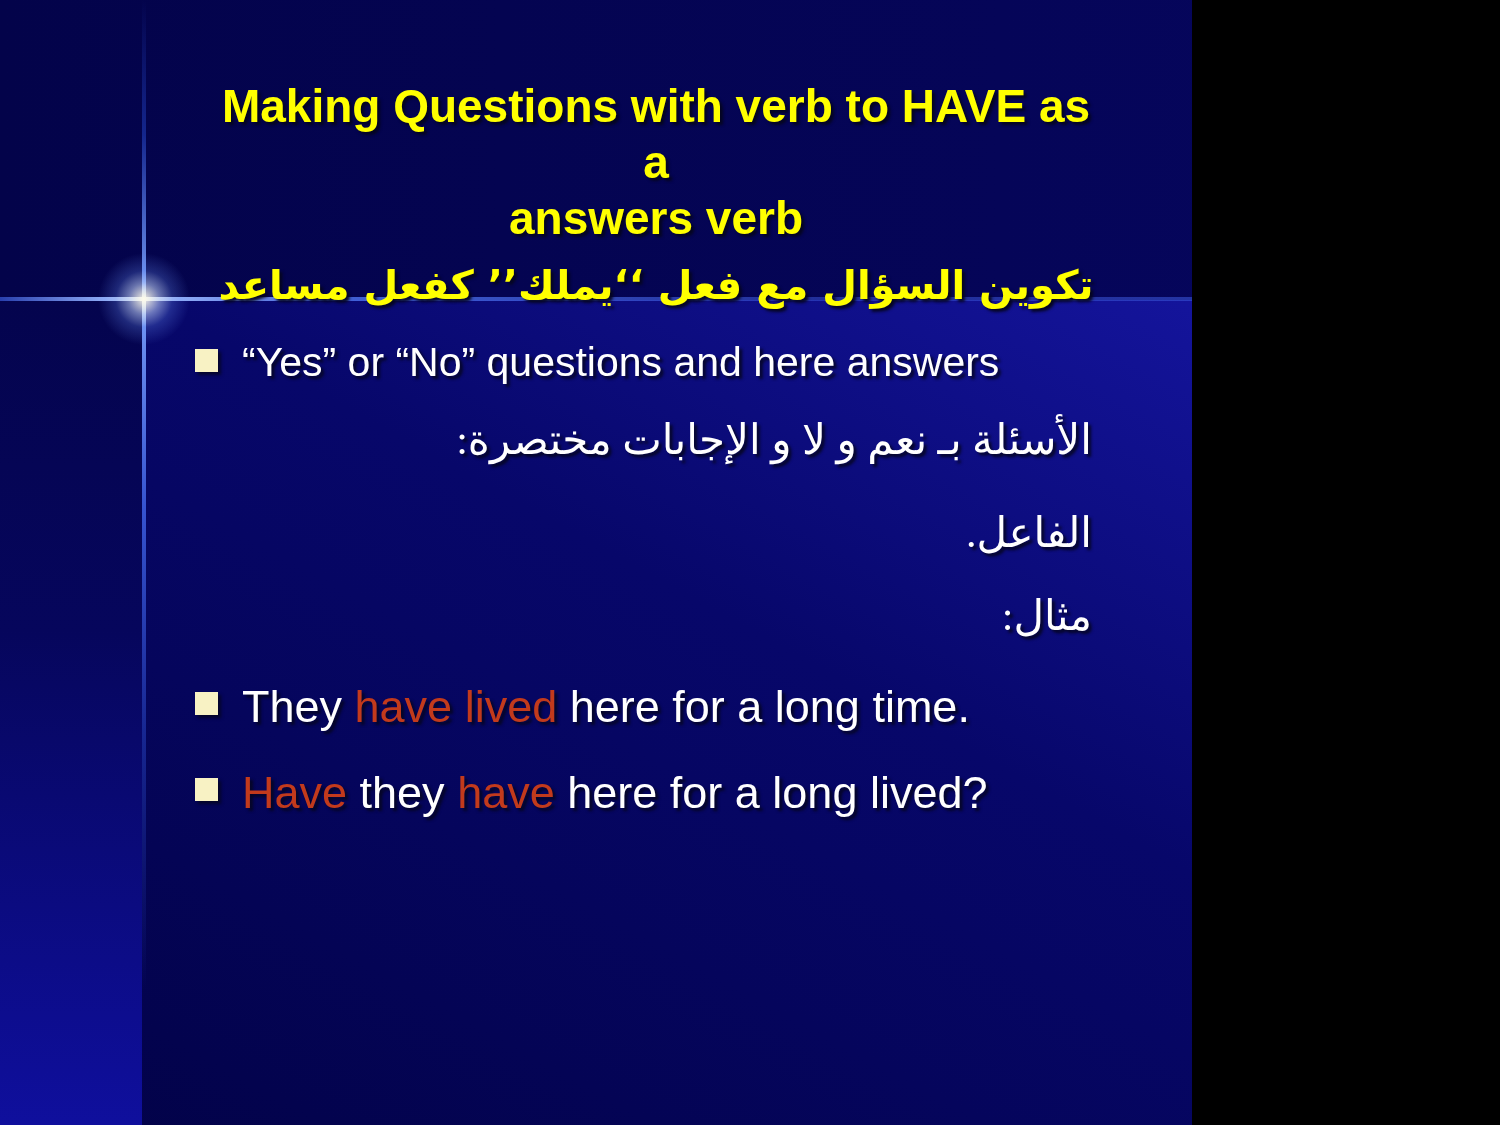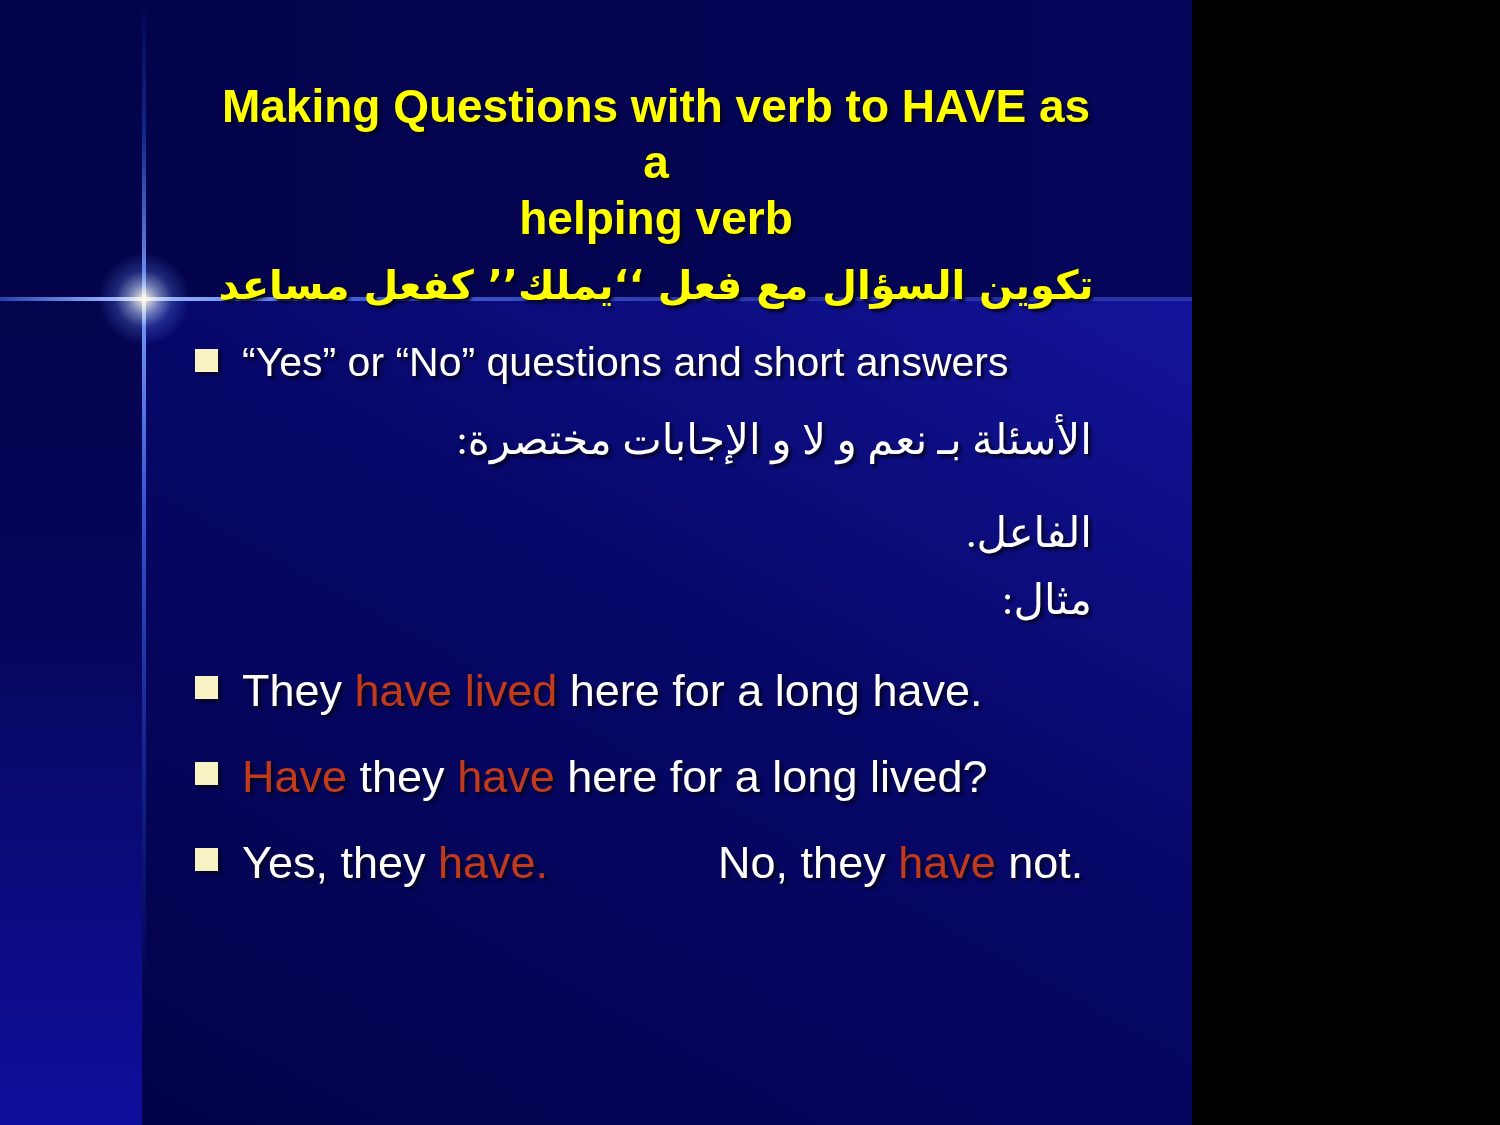--- a/index.html
+++ b/index.html
@@ -84,21 +84,21 @@
     text-shadow: 3px 3px 3px rgba(5,5,30,0.9);
   }
   .ar {
     direction: rtl; text-align: right; color: var(--white);
     font-family: Liberation Serif, serif;
     text-shadow: 3px 3px 3px rgba(5,5,30,0.9);
   }
   .ar-intro { font-size: 42px; line-height: 64px; margin-top: 20px; }
   .ar-rule { margin-top: 26px; }
   .ar-rule-line { font-size: 42px; line-height: 70px; }
-  .ar-example-label { font-size: 42px; line-height: 64px; margin-top: 0; }
+  .ar-example-label { font-size: 42px; line-height: 64px; margin-top: 16px; }
 
   .ex-list { margin-top: 28px; }
   .ex-row { display: flex; align-items: flex-start; margin-bottom: 24px; }
   .ex-row .bullet-square { margin-top: 16px; }
   .ex-text { font-size: 45px; line-height: 62px; text-shadow: 3px 3px 3px rgba(5,5,30,0.9); }
   .seg-white { color: var(--white); margin-top: 38px; }
   .seg-red { color: var(--red); }
   .gap { display: inline-block; width: 170px; }
 </style>
 </head>
@@ -108,48 +108,44 @@
 
   <div class="header-band"></div>
   <div class="main-bg"></div>
   <div class="left-strip"></div>
   <div class="v-line"></div>
   <div class="h-line"></div>
   <div class="glint"></div>
 
   <div class="title-block">
     <div class="title-en">Making Questions with verb to HAVE as a</div>
-    <div class="title-en">helping verb</div>
+    <div class="title-en">answers verb</div>
     <div class="title-ar">تكوين السؤال مع فعل ‘‘يملك’’ كفعل مساعد</div>
   </div>
 
   <div class="content">
 
     <div class="bullet-row">
       <span class="bullet-square"></span>
-      <span class="bullet1-text">“Yes” or “No” questions and short answers</span>
+      <span class="bullet1-text">“Yes” or “No” questions and here answers</span>
     </div>
 
     <div class="ar ar-intro">الأسئلة بـ نعم و لا و الإجابات مختصرة:</div>
 
     <div class="ar ar-rule">
       <div class="ar-rule-line">الفاعل.</div>
     </div>
 
     <div class="ar ar-example-label">مثال:</div>
 
     <div class="ex-list">
         <div class="ex-row">
           <span class="bullet-square"></span>
-          <span class="ex-text"><span class="seg-white">They </span><span class="seg-red">have lived</span><span class="seg-white"> here for a long have.</span></span>
+          <span class="ex-text"><span class="seg-white">They </span><span class="seg-red">have lived</span><span class="seg-white"> here for a long time.</span></span>
         </div>
         <div class="ex-row">
           <span class="bullet-square"></span>
           <span class="ex-text"><span class="seg-red">Have</span><span class="seg-white"> they </span><span class="seg-red">have</span><span class="seg-white"> here for a long lived?</span></span>
-        </div>
-        <div class="ex-row">
-          <span class="bullet-square"></span>
-          <span class="ex-text"><span class="seg-white">Yes, they </span><span class="seg-red">have.</span><span class="gap"></span><span class="seg-white">No, they </span><span class="seg-red">have</span><span class="seg-white"> not.</span></span>
         </div>
       </div>
 
   </div>
 </div>
 
 </body></html>

